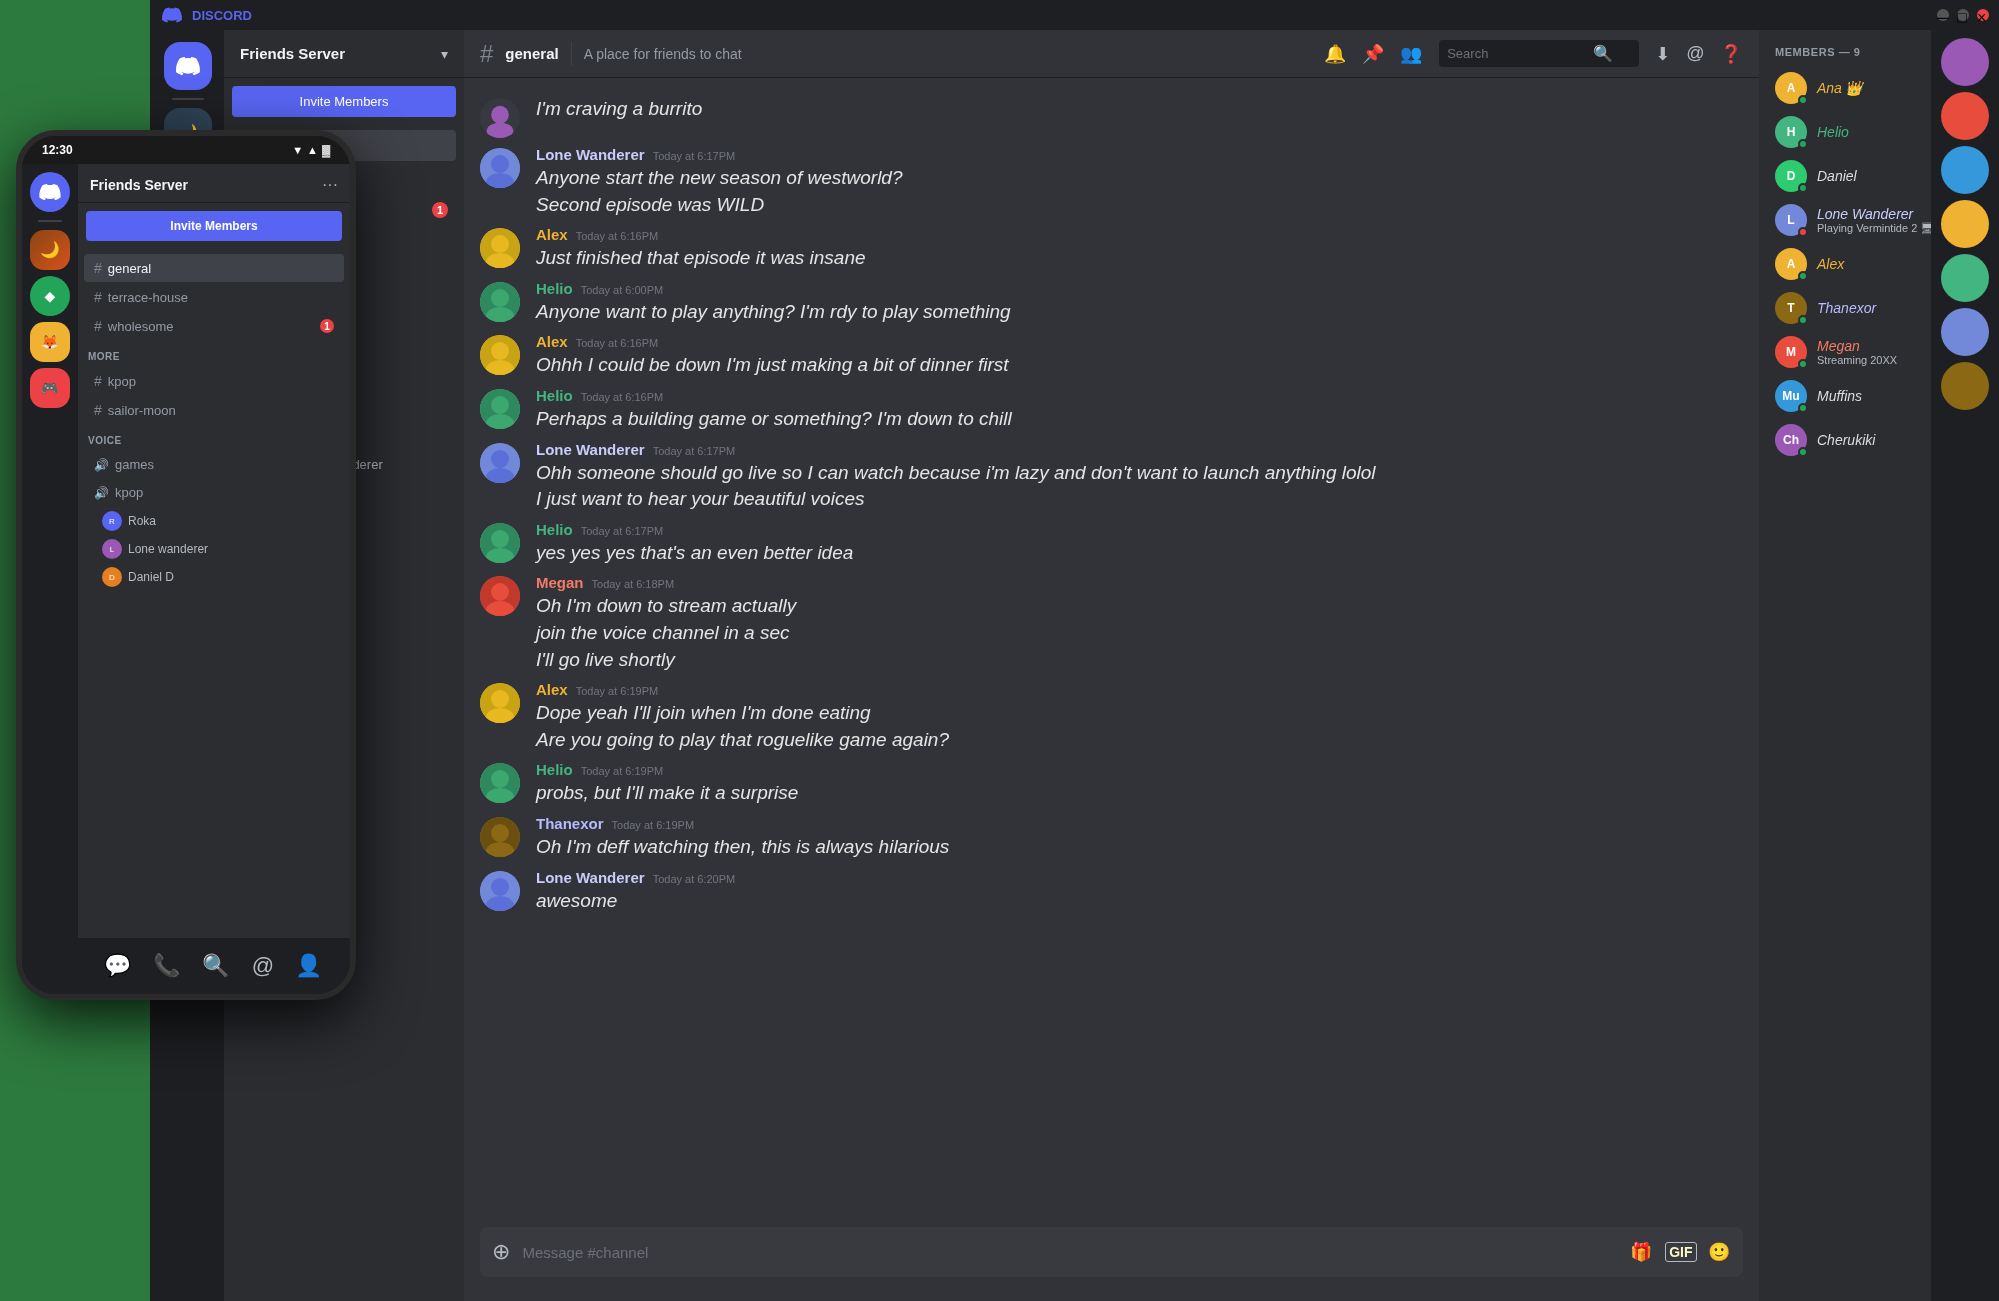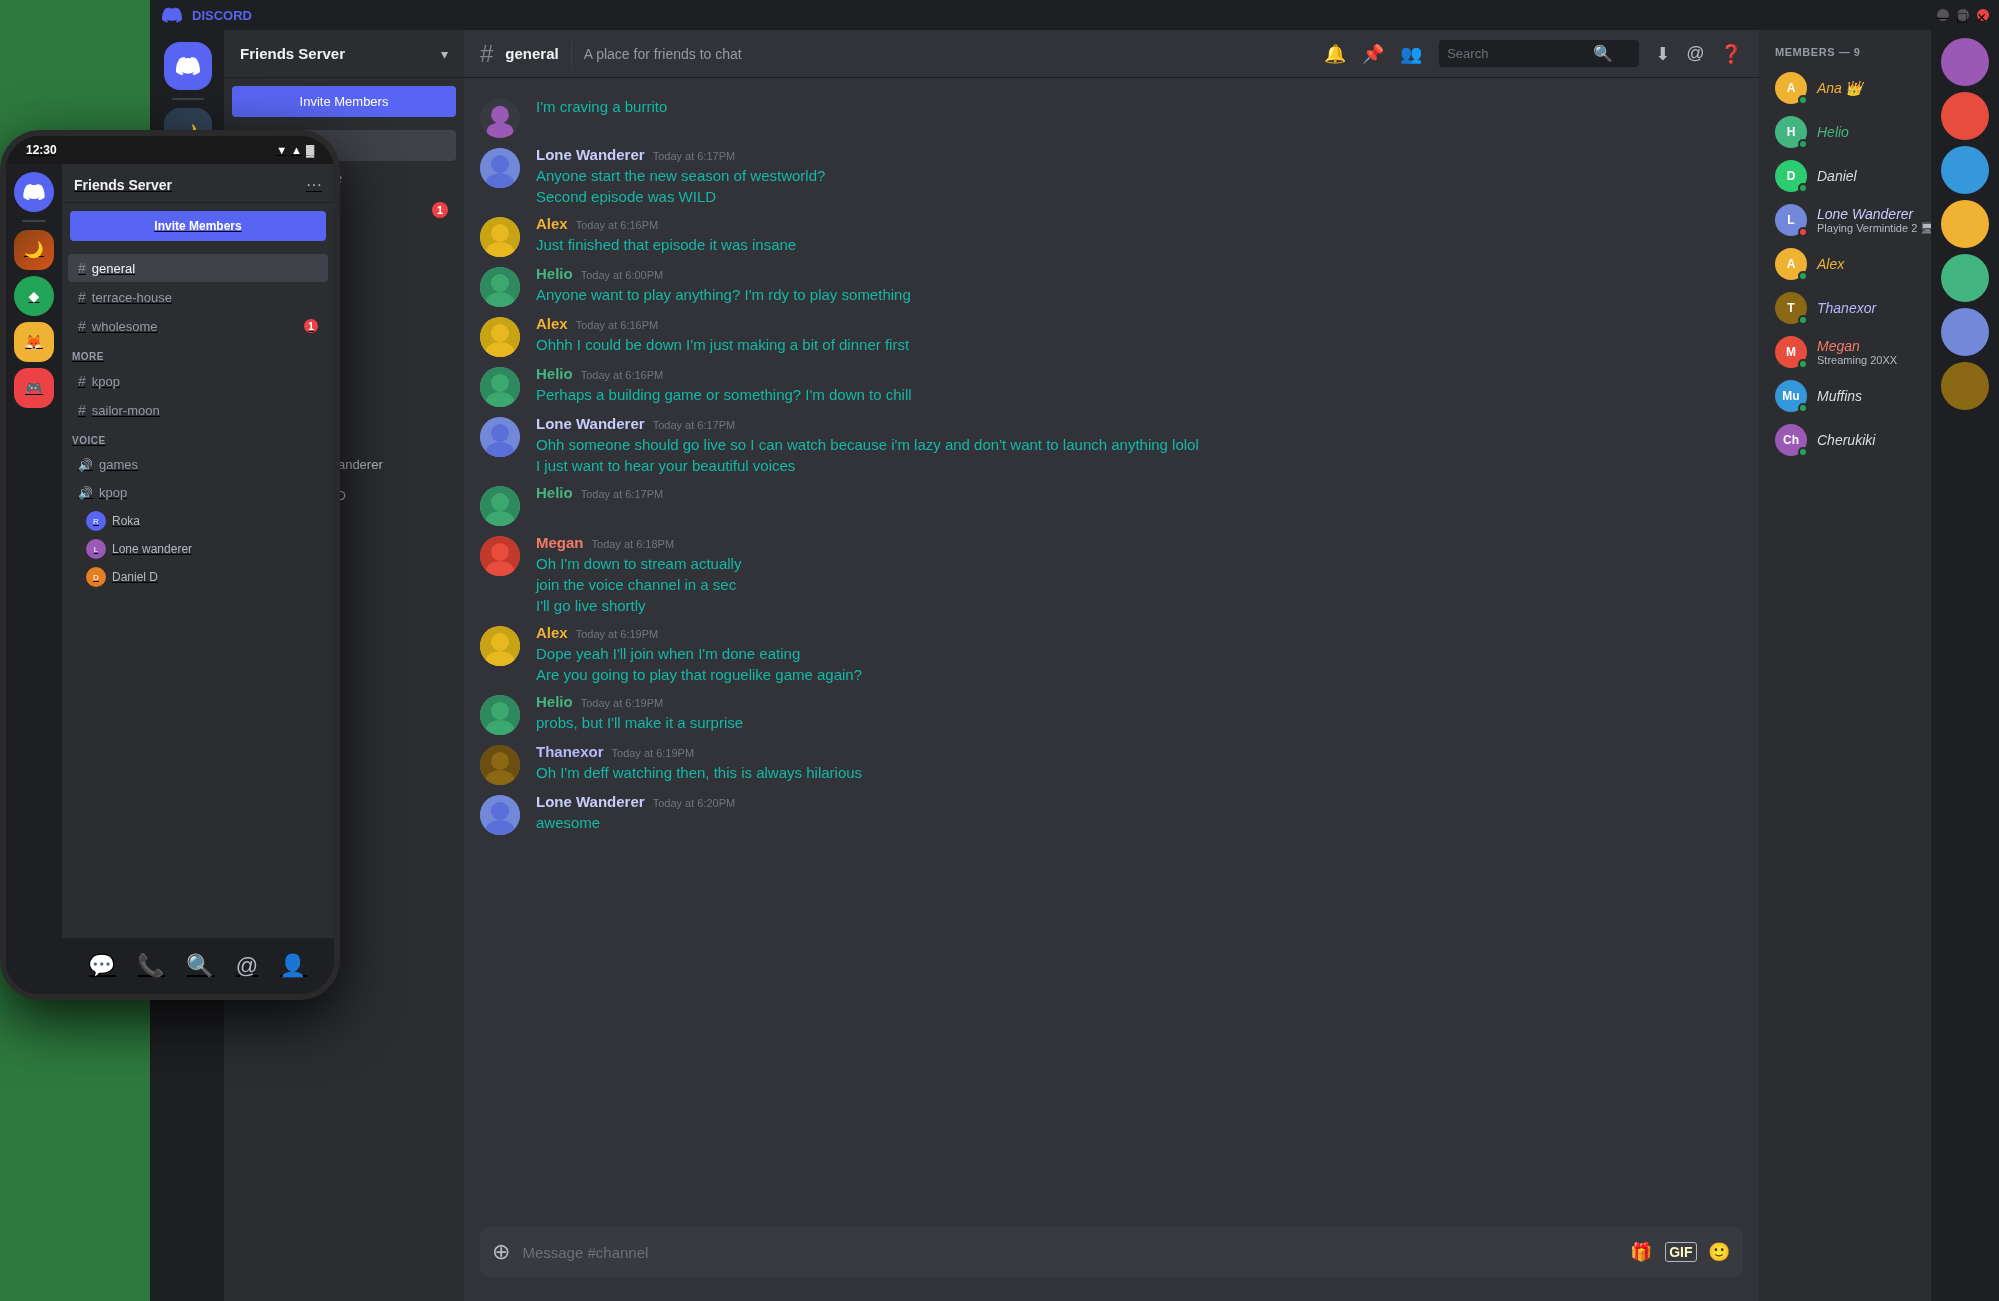--- a/index.html
+++ b/index.html
@@ -273,21 +273,21 @@
       border-radius: 50%;
       flex-shrink: 0;
       margin-top: 2px;
       display: flex; align-items: center; justify-content: center;
       font-size: 14px; color: white; font-weight: 600;
     }
     .message-content { flex: 1; }
     .message-header { display: flex; align-items: baseline; gap: 8px; margin-bottom: 2px; }
     .message-author { font-size: 15px; font-weight: 600; }
     .message-timestamp { font-size: 11px; color: #72767d; }
-    .message-text { font-size: 15px; color: #14b8a6; line-height: 1.4; }
+    .message-text { font-size: 19px; color: #e5e5e5; line-height: 1.4; font-style: italic; }
 
     
     .color-lone { color: #c9cdfb; }
     .color-alex { color: #f0b232; }
     .color-helio { color: #43b581; }
     .color-megan { color: #f47b67; }
     .color-thanexor { color: #b9bafe; }
 
     
     .chat-input-area {
@@ -364,25 +364,24 @@
       border-radius: 50%;
       border: 2px solid #2b2d31;
     }
     .status-online { background: #23a559; }
     .status-dnd { background: #ed4245; }
 
     
     .phone-overlay {
       position: absolute;
       top: 130px;
-      left: 0;
+      left: 16px;
       width: 340px;
       height: 870px;
       z-index: 100;
-      text-decoration: underline;
     }
     .phone-frame {
       width: 340px;
       height: 870px;
       background: #1a1a1a;
       border-radius: 40px;
       border: 6px solid #2a2a2a;
       overflow: hidden;
       box-shadow: 0 20px 60px rgba(0,0,0,0.8);
       display: flex;
@@ -781,20 +780,21 @@
                 <circle cx="20" cy="20" r="20" fill="#2e8a5e"></circle>
                 <circle cx="20" cy="16" r="9" fill="#3ca870"></circle>
                 <ellipse cx="20" cy="34" rx="14" ry="9" fill="#3ca870"></ellipse>
               </svg>
           </div>
           <div class="message-content">
             <div class="message-header">
               <span class="message-author color-helio">Helio</span>
               <span class="message-timestamp">Today at 6:17PM</span>
             </div>
+            <div class="message-text">yes yes yes that's an even better idea</div>
           </div>
         </div>
 
         <div class="message">
           <div class="message-avatar" style="background:#e74c3c;">
             <svg viewBox="0 0 40 40" width="40" height="40" style="border-radius:50%">
                 <circle cx="20" cy="20" r="20" fill="#c0392b"></circle>
                 <circle cx="20" cy="16" r="9" fill="#e74c3c"></circle>
                 <ellipse cx="20" cy="34" rx="14" ry="9" fill="#e74c3c"></ellipse>
               </svg>

